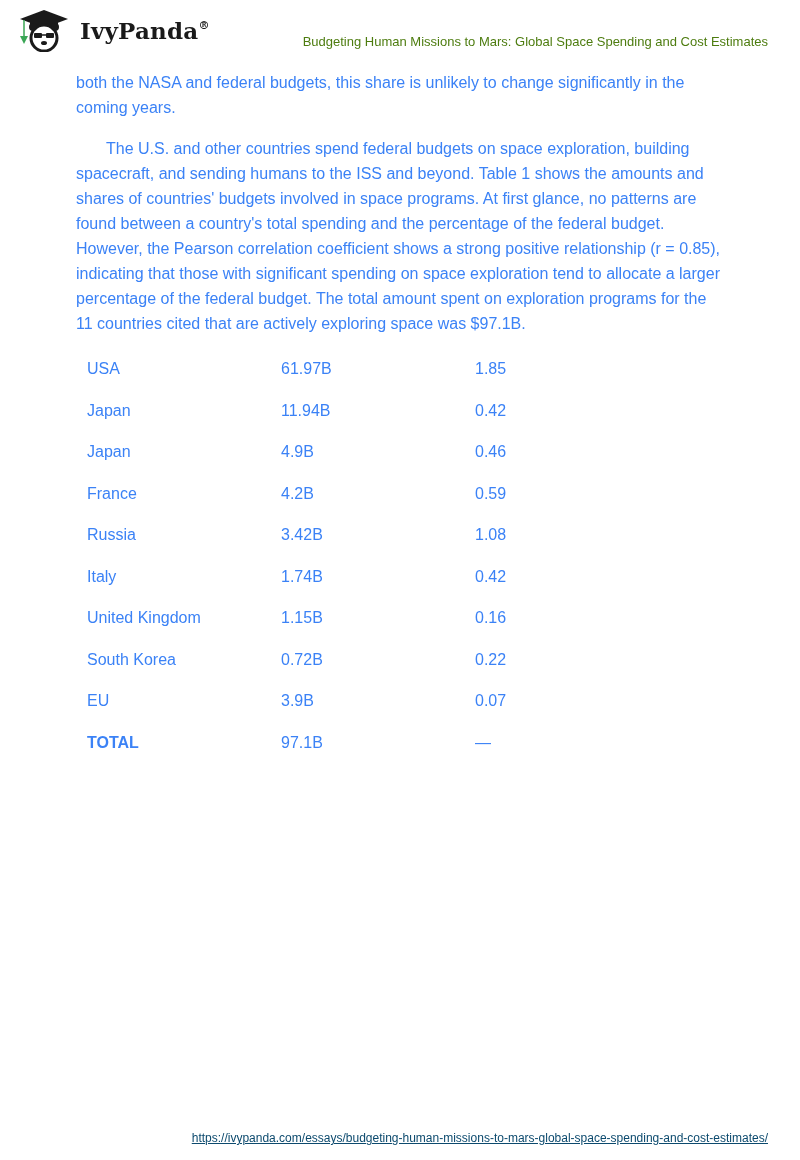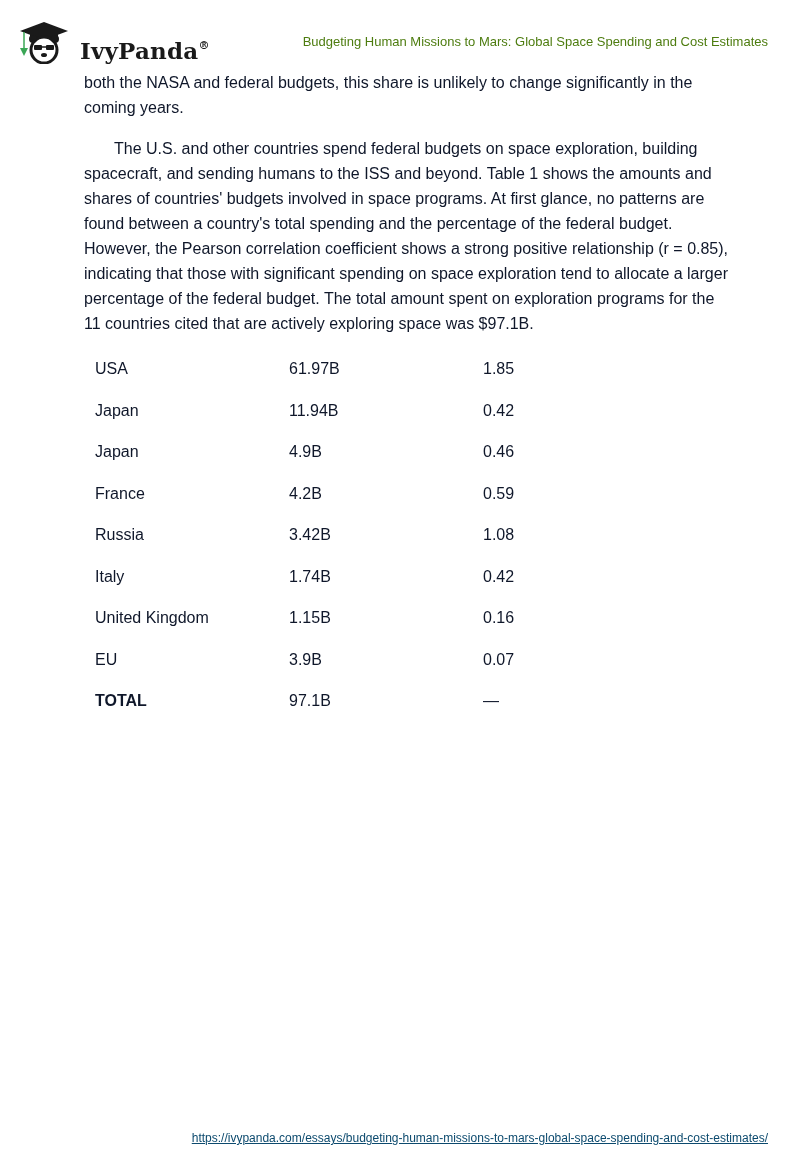--- a/index.html
+++ b/index.html
@@ -1,25 +1,25 @@
 <!DOCTYPE html>
 <html><head>
 <meta charset="utf-8">
 <style>
   html, body { margin: 0; padding: 0; background: #ffffff; }
   body { width: 800px; height: 1160px; position: relative; overflow: hidden;
          font-family: "Liberation Sans", sans-serif; color: #222222; }
   .header { position: absolute; left: 0; top: 0; width: 800px; height: 60px; }
-  .logo { position: absolute; left: 16px; top: 20px; display: flex; align-items: flex-end; }
+  .logo { position: absolute; left: 16px; top: 8px; display: flex; align-items: center; }
   .logo svg { display: block; }
   .logo-text { font-family: "DejaVu Serif", serif; font-weight: bold; font-size: 23px;
                color: #1a1a1a; margin-left: 8px; letter-spacing: 0.2px; }
   .logo-text sup { font-size: 11px; vertical-align: top; position: relative; top: 2px; }
   .doc-title { position: absolute; right: 32px; top: 14px; font-size: 13px; color: #4d7c0f; margin-top: 20px; }
-  .content { position: absolute; left: 84px; top: 70px; width: 650px; font-size: 16px; line-height: 25px; color: #0f172a; }
+  .content { position: absolute; left: 76px; top: 70px; width: 650px; font-size: 16px; line-height: 25px; color: #3b82f6; }
   .content p { margin: 0; }
   .p1 { margin-bottom: 16px !important; }
   .p2 { text-indent: 30px; margin-bottom: 16px !important; }
   .caption { font-style: italic; text-indent: 30px; margin-bottom: 12px !important; }
   table { border-collapse: collapse; width: 650px; font-size: 16px; }
   td { vertical-align: top; padding: 0 11px; line-height: 25px; }
   td.c1 { width: 194px; } td.c2 { width: 194px; }
   tr.head td { padding-top: 4px; padding-bottom: 10px; }
   tr.row td { height: 41.5px; padding-top: 4px; box-sizing: border-box; }
   tr.total td.c1 { font-weight: bold; }
@@ -85,20 +85,25 @@
       <td class="c1">Italy</td>
       <td class="c2">1.74B</td>
       <td class="c3">0.42</td>
     </tr>
     <tr class="row">
       <td class="c1">United Kingdom</td>
       <td class="c2">1.15B</td>
       <td class="c3">0.16</td>
     </tr>
     <tr class="row">
+      <td class="c1">South Korea</td>
+      <td class="c2">0.72B</td>
+      <td class="c3">0.22</td>
+    </tr>
+    <tr class="row">
       <td class="c1">EU</td>
       <td class="c2">3.9B</td>
       <td class="c3">0.07</td>
     </tr>
     <tr class="row total">
       <td class="c1">TOTAL</td>
       <td class="c2">97.1B</td>
       <td class="c3">—</td>
     </tr>
   </tbody>

